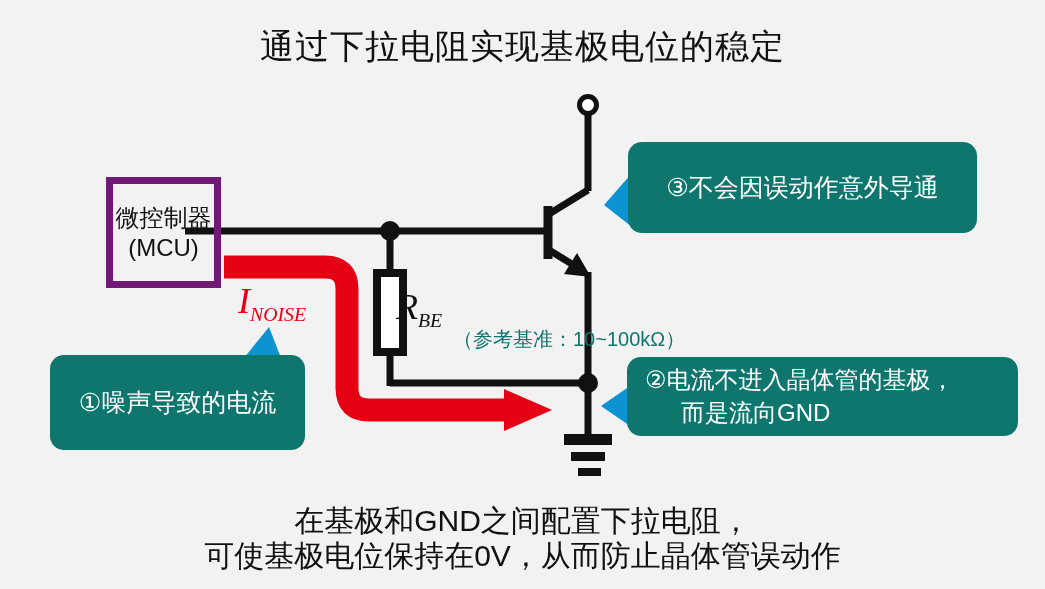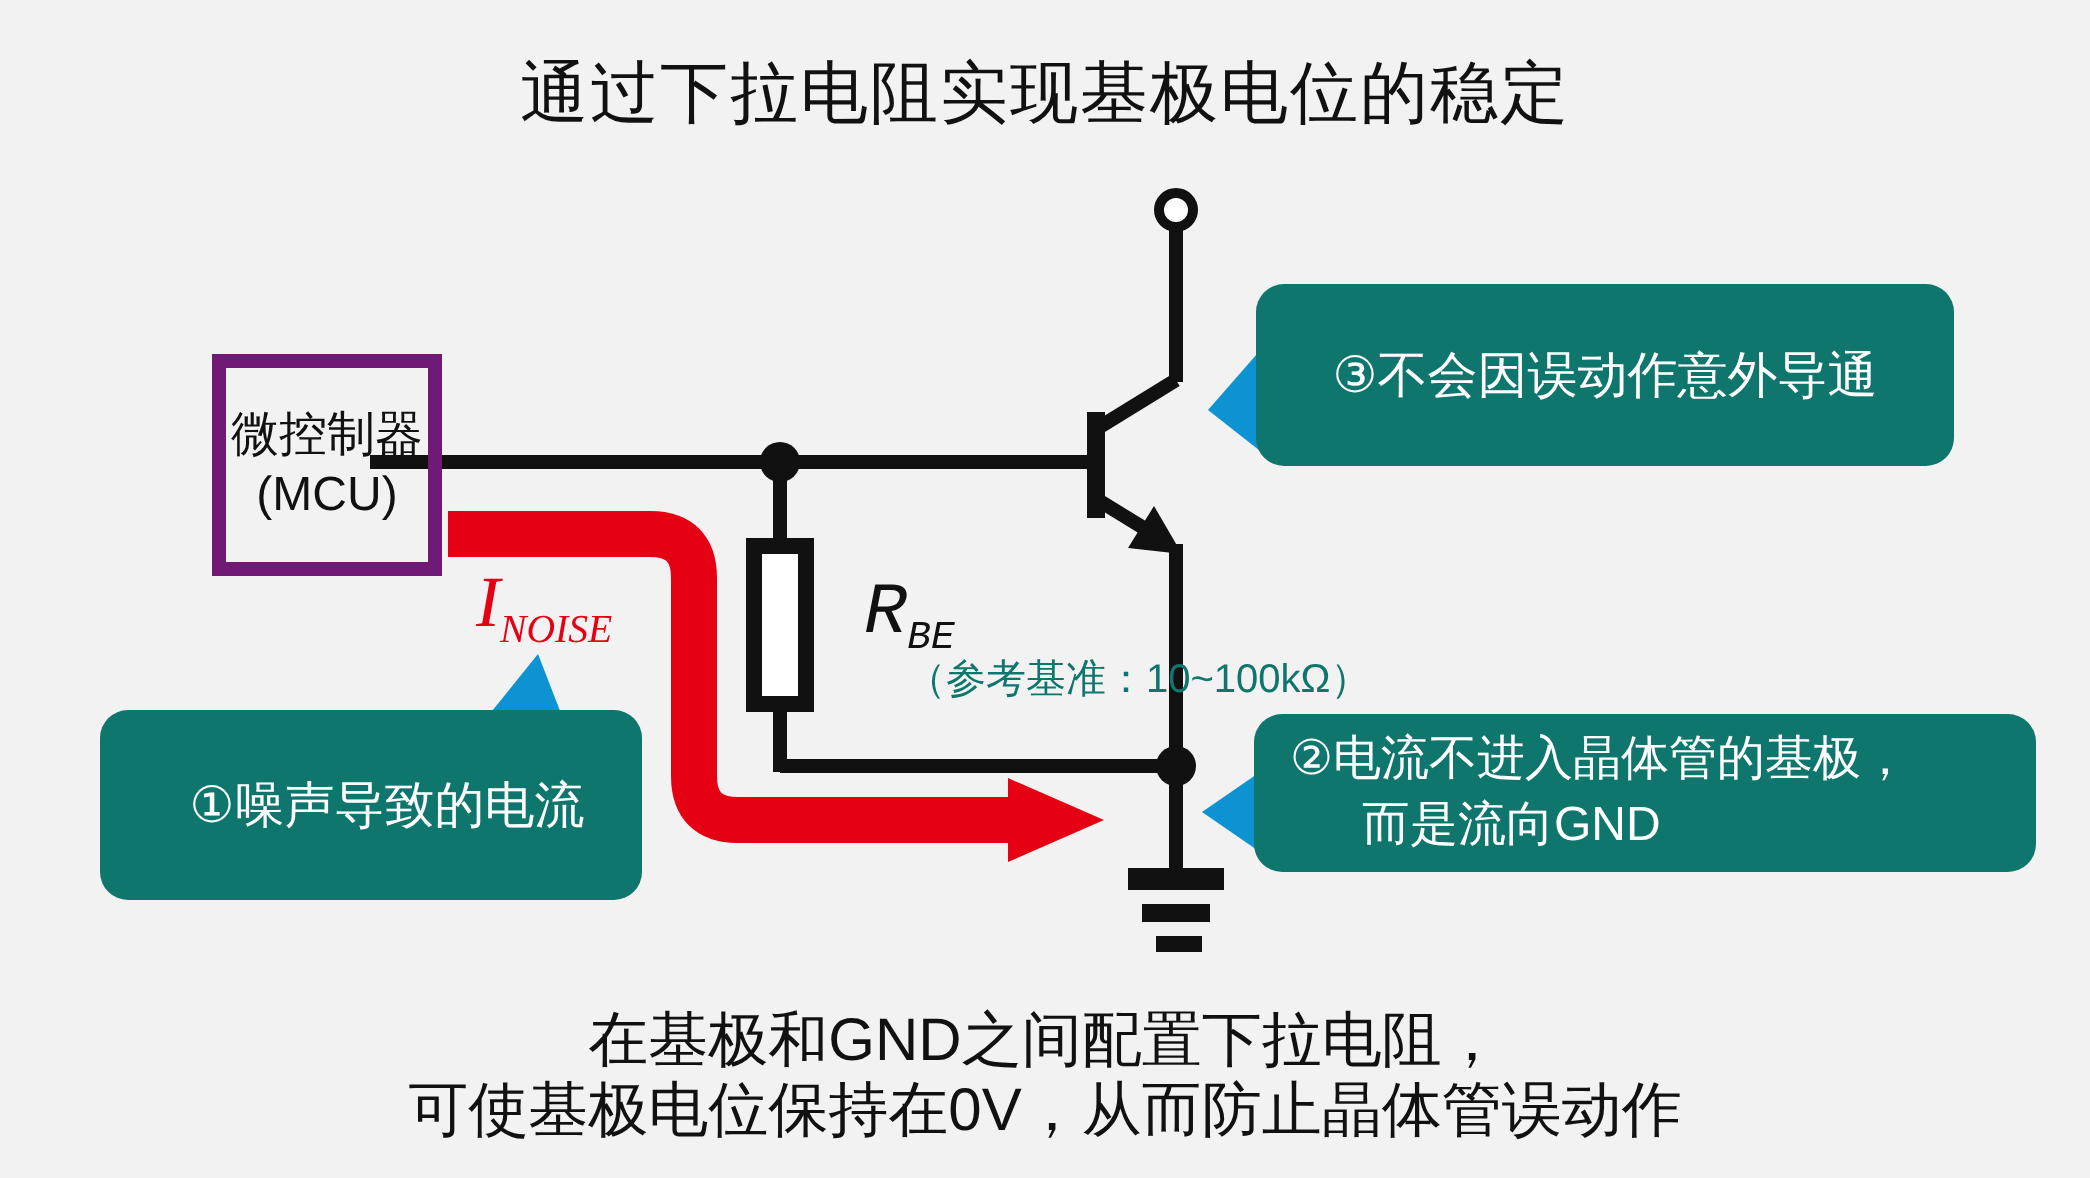--- a/index.html
+++ b/index.html
@@ -15,42 +15,42 @@
     text-align:center;font-size:34px;font-weight:normal;letter-spacing:1px;
   }
   .circuit-svg{position:absolute;left:0;top:0;}
   .mcu-box{
     position:absolute;left:70px;top:177px;width:101px;height:97px;
     border:7px solid #701a75;background:transparent;
     display:flex;flex-direction:column;align-items:center;justify-content:center;
     font-size:24px;line-height:1.25;text-align:center;margin-left:36px;
   }
   .rbe-label{
-    position:absolute;left:432px;top:286px;
-    font-family:Liberation Mono, monospace;font-style:italic;
+    position:absolute;left:396px;top:286px;
+    font-family:Liberation Serif, serif;font-style:italic;
     font-size:36px;color:#111;
   }
   .rbe-label sub, .inoise-label sub{
     font-size:0.55em;font-style:italic;
   }
   .rbe-note{
     position:absolute;left:409px;top:326px;
     font-size:20px;color:#0f766e;white-space:nowrap;margin-left:44px;
   }
   .inoise-label{
     position:absolute;left:238px;top:280px;
     font-family:Liberation Serif, serif;font-style:italic;
     font-size:36px;color:#E60014;
   }
   .callout{
     position:absolute;background:#0f766e;border-radius:14px;
     color:#fff;font-weight:normal;
     display:flex;align-items:center;justify-content:center;
   }
-  .callout-1{left:50px;top:355px;width:255px;height:95px;font-size:25px;padding-left:16px;}
+  .callout-1{left:50px;top:355px;width:255px;height:95px;font-size:25px;}
   .callout-2{left:627px;top:357px;width:391px;height:79px;font-size:24px;
              justify-content:flex-start;padding-left:18px;box-sizing:border-box;}
   .callout-3{left:628px;top:142px;width:349px;height:91px;font-size:25px;}
   .callout-2 .line2{margin-left:36px;}
   .callout-2 .lines{line-height:1.35;}
   .footer{
     position:absolute;left:0;top:503px;width:1045px;text-align:center;
     font-size:30px;font-weight:normal;line-height:1.18;
   }
 </style>

